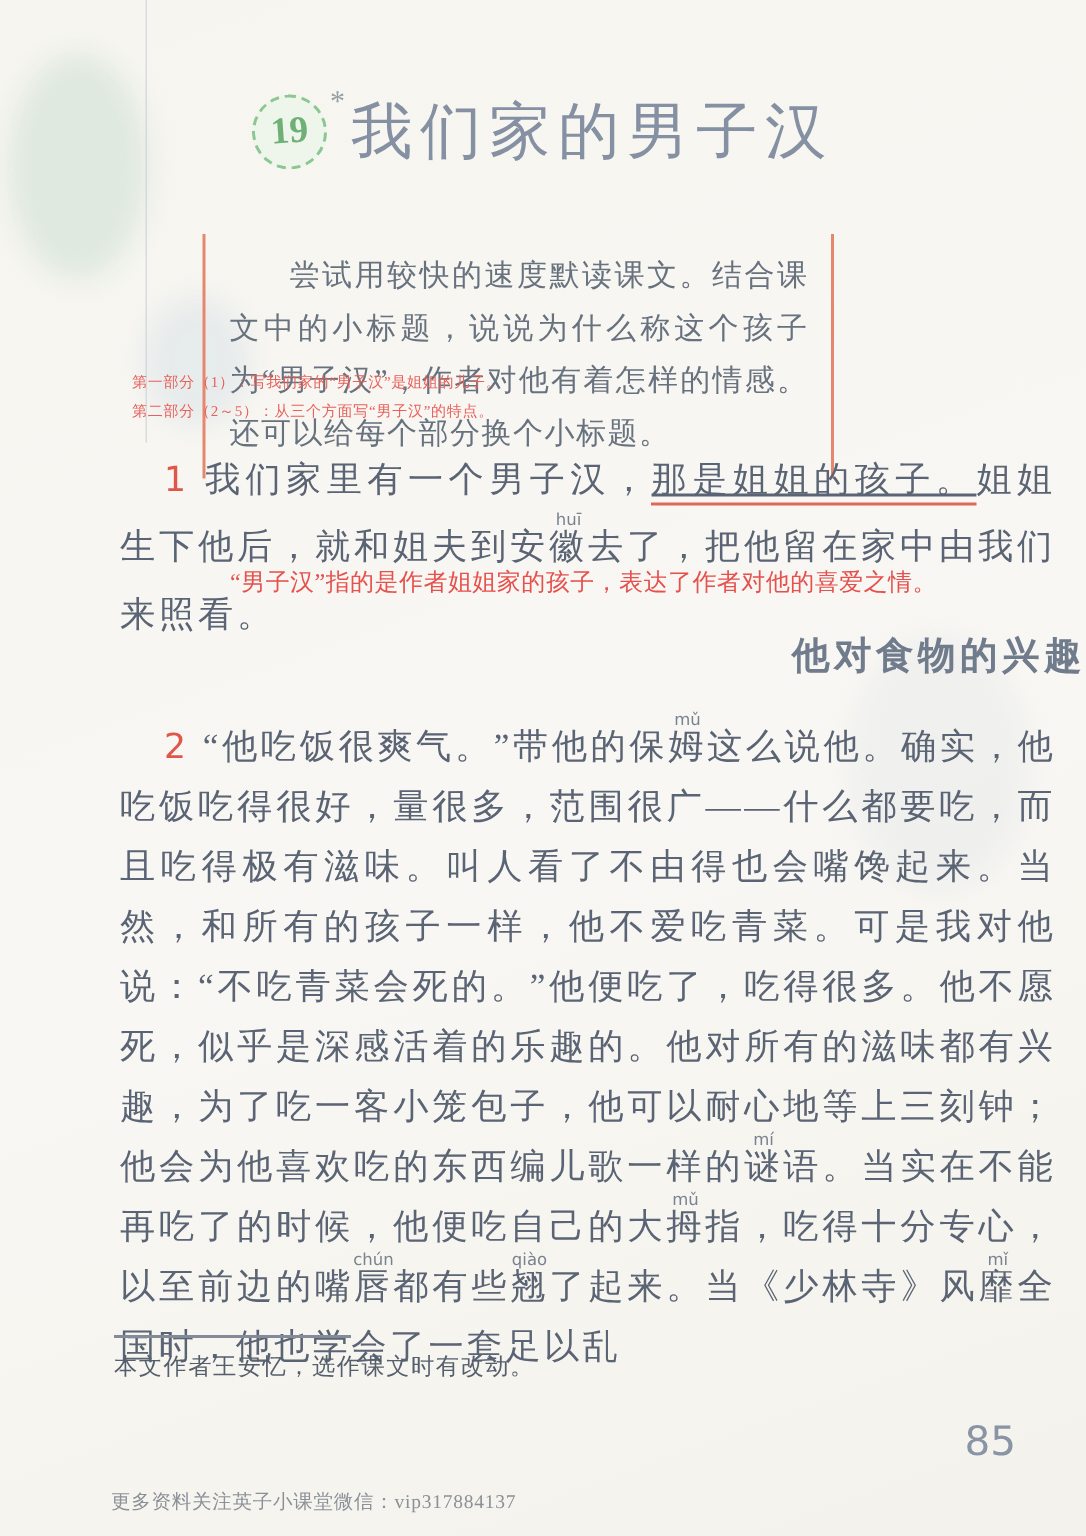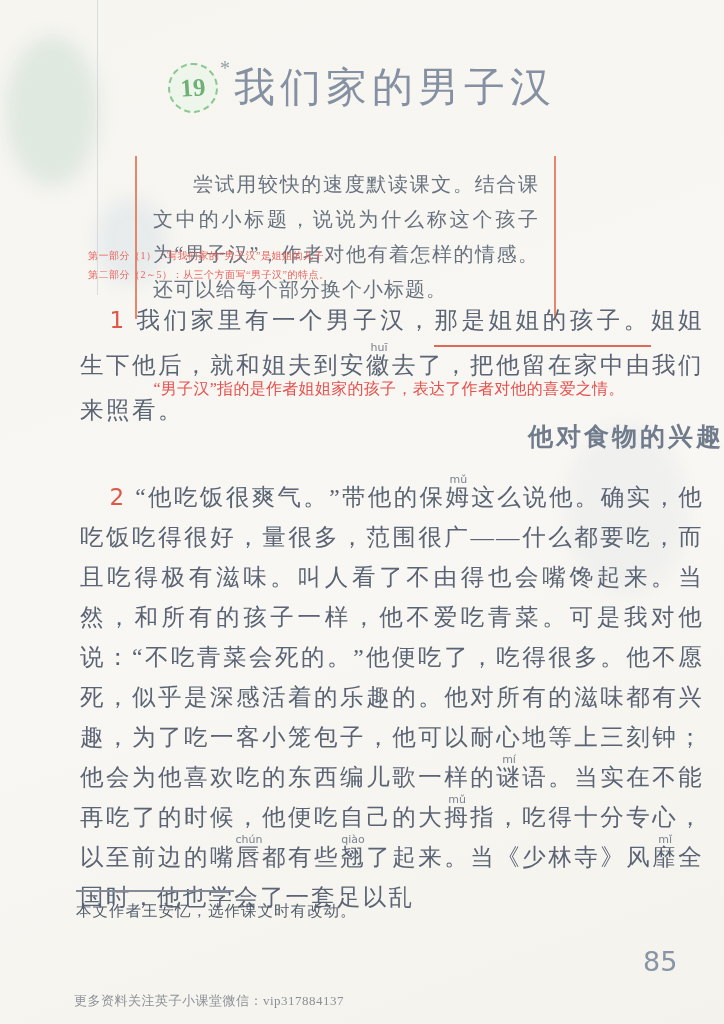--- a/index.html
+++ b/index.html
@@ -42,21 +42,21 @@
   
   .annos{position:absolute;left:88px;top:246px;color:#ea5f5a;font-size:10px;line-height:19px;letter-spacing:0.5px;}
   
   .body-para{
     position:absolute;left:80px;width:624px;margin:0;
     color:#5b6474;text-align:justify;text-indent:1.25em;
   }
   .para1{top:298px;font-size:23.5px;line-height:45px;letter-spacing:2.5px;}
   .para2{top:474px;font-size:23.5px;line-height:40px;letter-spacing:2.2px;}
   .seg-num{color:#e05648;font-family:"DejaVu Sans",sans-serif;font-size:0.98em;margin-right:9px;}
-  .seg-u{border-bottom:2.5px solid #dd6a58;padding-bottom:12px;}
+  .seg-u{border-bottom:2.5px solid #dd6a58;padding-bottom:2px;text-decoration:underline;}
   ruby{ruby-align:center;}
   rt{font-size:11px;color:#79828f;letter-spacing:0;font-family:"DejaVu Sans",sans-serif;}
   .inline-anno{position:absolute;left:84px;top:379px;width:610px;color:#e6504d;font-size:16px;line-height:19px;letter-spacing:0.3px;text-align:center;}
   .section-heading{
     position:absolute;top:420px;left:0;right:0;margin:0;text-align:right;
     font-size:25px;font-weight:600;color:#707b8c;letter-spacing:3px;
   }
   
   .foot-rule{position:absolute;left:76px;top:890px;width:158px;border-top:2px solid #828b97;}
   .footnote{position:absolute;left:76px;top:901px;font-size:15.5px;color:#555e6b;letter-spacing:1px;}

